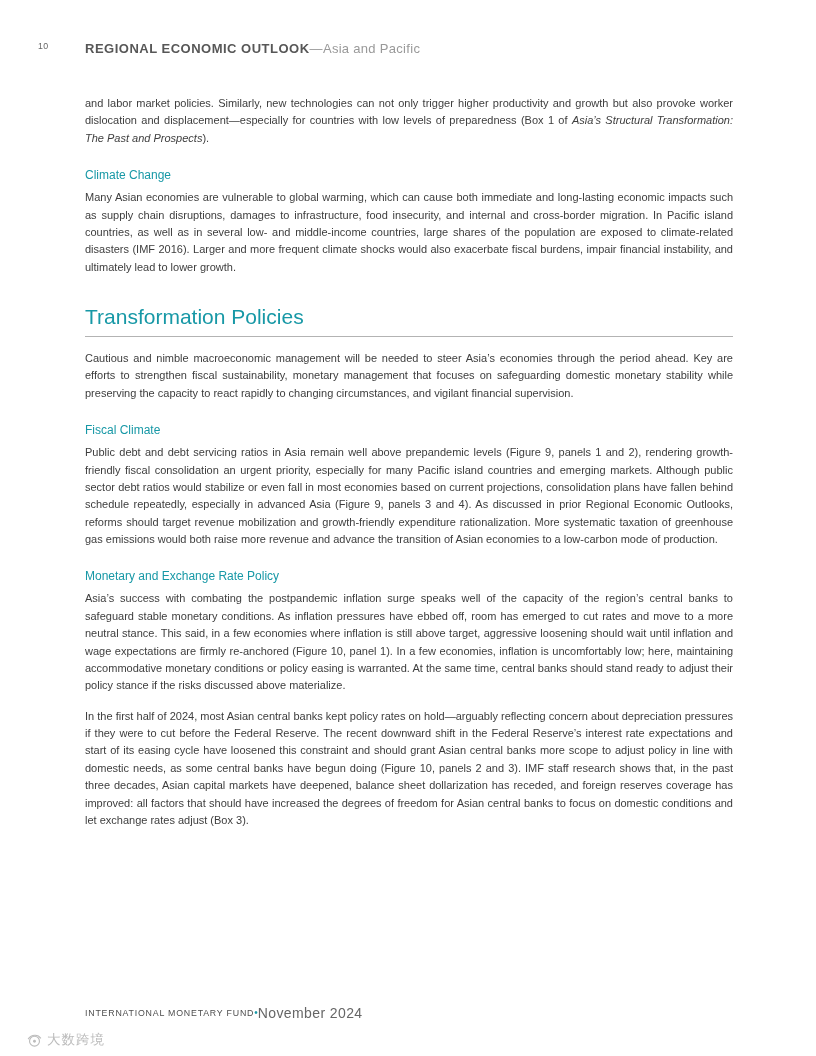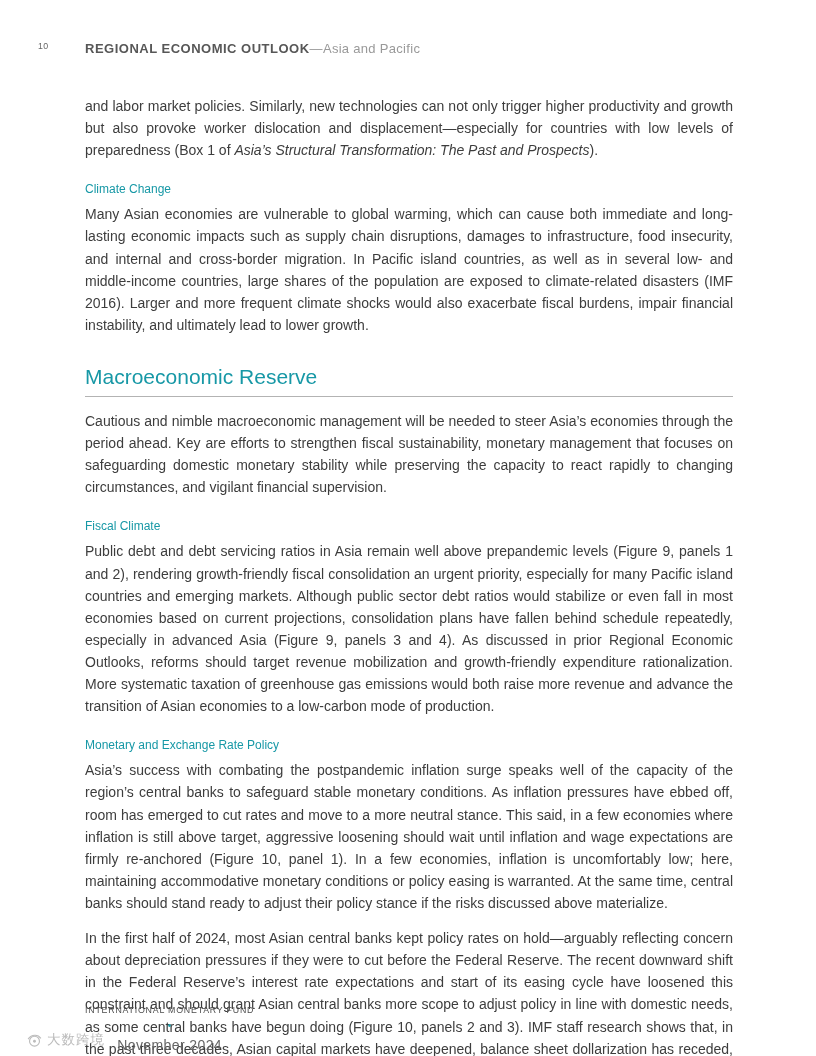--- a/index.html
+++ b/index.html
@@ -23,21 +23,21 @@
   .header-title { position: absolute; left: 85px; top: 0; font-size: 13px; white-space: nowrap; }
   .header-title .ht-main { font-weight: bold; color: #575757; letter-spacing: 0.5px; }
   .header-title .ht-sub { font-weight: normal; color: #999; letter-spacing: 0.3px; }
   
   .content {
     position: absolute;
     top: 95px; left: 85px;
     width: 648px;
   }
   .para {
-    font-size: 14px;
+    font-size: 11px;
     line-height: 1.58;
     text-align: justify;
     color: #3d3d3d;
     margin: 0 0 13px 0;
   }
   .para i { font-style: italic; }
   .h-sub {
     color: #1798a6;
     font-size: 12px;
     font-weight: 400;
@@ -55,23 +55,21 @@
     margin: 7px 0 13px 0;
   }
   
   .footer {
     position: absolute;
     left: 85px; top: 1005px;
     font-size: 8.8px;
     color: #4d4d4d;
     display: flex;
     align-items: center;
-    gap: 6px;
     white-space: nowrap;
-    flex-direction: column;
   }
   .footer .f-left { letter-spacing: 0.8px; }
   .footer .f-dot { color: #1798a6; font-size: 10px; line-height: 1; }
   .footer .f-right { color: #666; letter-spacing: 0.4px; font-size: 14px; }
   
   .watermark {
     position: absolute;
     left: 26px; top: 1031px;
     display: flex;
     align-items: center;
@@ -94,21 +92,21 @@
     </span>
   </div>
 
   <div class="content">
 
     <p class="para"><span>and labor market policies. Similarly, new technologies can not only trigger higher productivity and growth but also provoke worker dislocation and displacement—especially for countries with low levels of preparedness (Box 1 of </span><i>Asia’s Structural Transformation: The Past and Prospects</i><span>).</span></p>
 
     <h2 class="h-sub">Climate Change</h2>
     <p class="para">Many Asian economies are vulnerable to global warming, which can cause both immediate and long-lasting economic impacts such as supply chain disruptions, damages to infrastructure, food insecurity, and internal and cross-border migration. In Pacific island countries, as well as in several low- and middle-income countries, large shares of the population are exposed to climate-related disasters (IMF 2016). Larger and more frequent climate shocks would also exacerbate fiscal burdens, impair financial instability, and ultimately lead to lower growth.</p>
 
-    <h1 class="h-main">Macroeconomic Reserve</h1>
+    <h1 class="h-main">Transformation Policies</h1>
     <hr class="section-rule">
     <p class="para">Cautious and nimble macroeconomic management will be needed to steer Asia’s economies through the period ahead. Key are efforts to strengthen fiscal sustainability, monetary management that focuses on safeguarding domestic monetary stability while preserving the capacity to react rapidly to changing circumstances, and vigilant financial supervision.</p>
 
     <h2 class="h-sub">Fiscal Climate</h2>
     <p class="para">Public debt and debt servicing ratios in Asia remain well above prepandemic levels (Figure 9, panels 1 and 2), rendering growth-friendly fiscal consolidation an urgent priority, especially for many Pacific island countries and emerging markets. Although public sector debt ratios would stabilize or even fall in most economies based on current projections, consolidation plans have fallen behind schedule repeatedly, especially in advanced Asia (Figure 9, panels 3 and 4). As discussed in prior Regional Economic Outlooks, reforms should target revenue mobilization and growth-friendly expenditure rationalization. More systematic taxation of greenhouse gas emissions would both raise more revenue and advance the transition of Asian economies to a low-carbon mode of production.</p>
 
     <h2 class="h-sub">Monetary and Exchange Rate Policy</h2>
     <p class="para">Asia’s success with combating the postpandemic inflation surge speaks well of the capacity of the region’s central banks to safeguard stable monetary conditions. As inflation pressures have ebbed off, room has emerged to cut rates and move to a more neutral stance. This said, in a few economies where inflation is still above target, aggressive loosening should wait until inflation and wage expectations are firmly re-anchored (Figure 10, panel 1). In a few economies, inflation is uncomfortably low; here, maintaining accommodative monetary conditions or policy easing is warranted. At the same time, central banks should stand ready to adjust their policy stance if the risks discussed above materialize.</p>
     <p class="para">In the first half of 2024, most Asian central banks kept policy rates on hold—arguably reflecting concern about depreciation pressures if they were to cut before the Federal Reserve. The recent downward shift in the Federal Reserve’s interest rate expectations and start of its easing cycle have loosened this constraint and should grant Asian central banks more scope to adjust policy in line with domestic needs, as some central banks have begun doing (Figure 10, panels 2 and 3). IMF staff research shows that, in the past three decades, Asian capital markets have deepened, balance sheet dollarization has receded, and foreign reserves coverage has improved: all factors that should have increased the degrees of freedom for Asian central banks to focus on domestic conditions and let exchange rates adjust (Box 3).</p>
 

